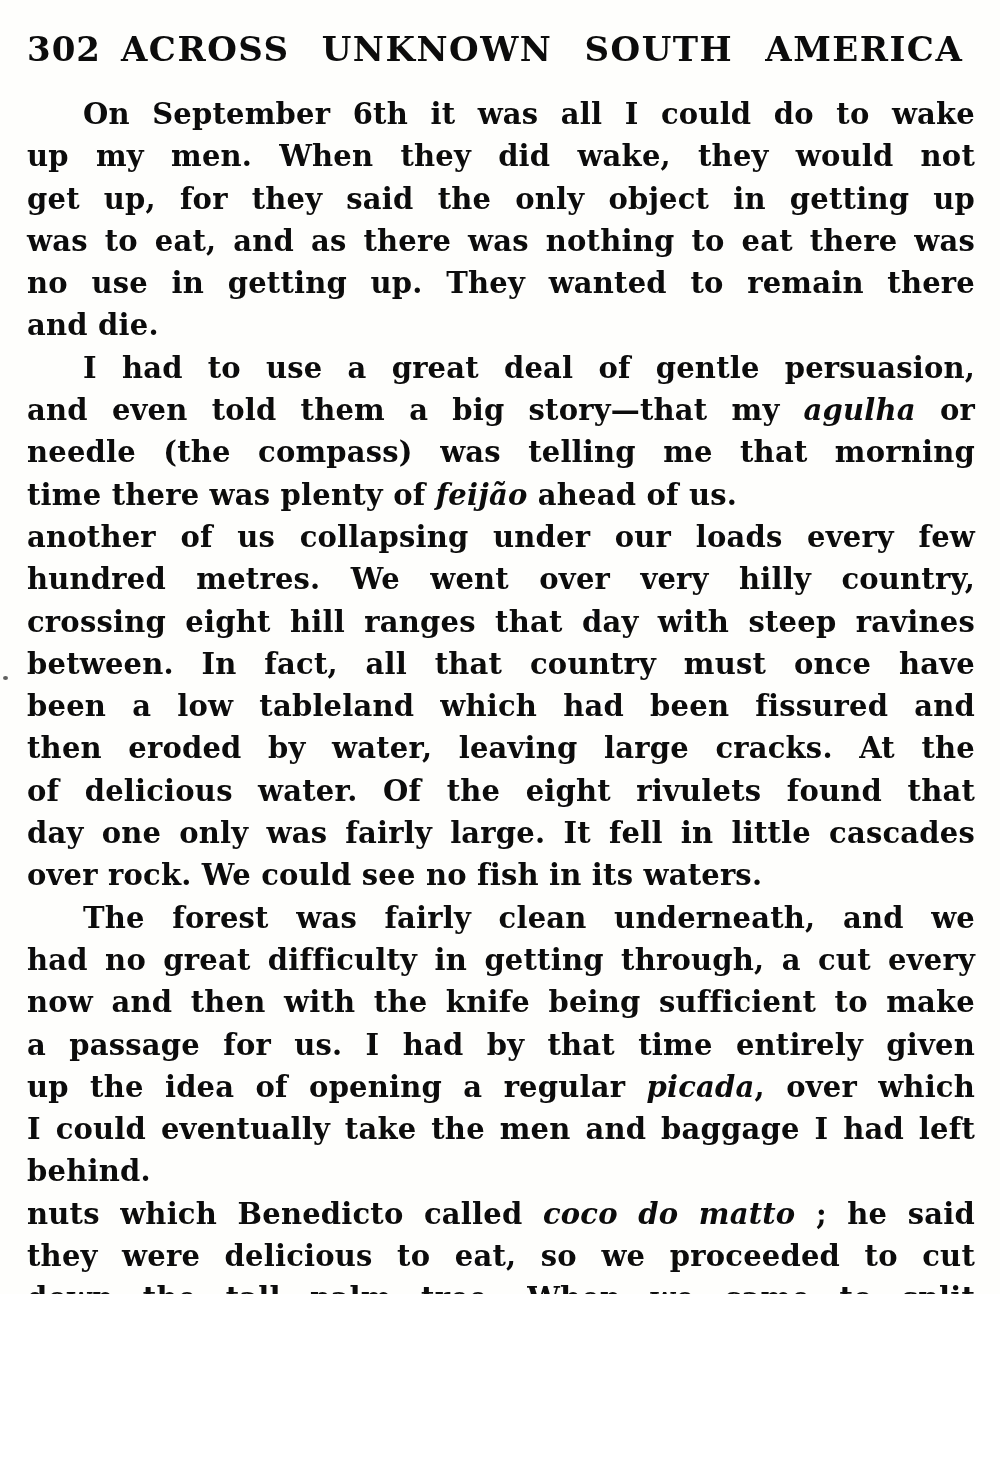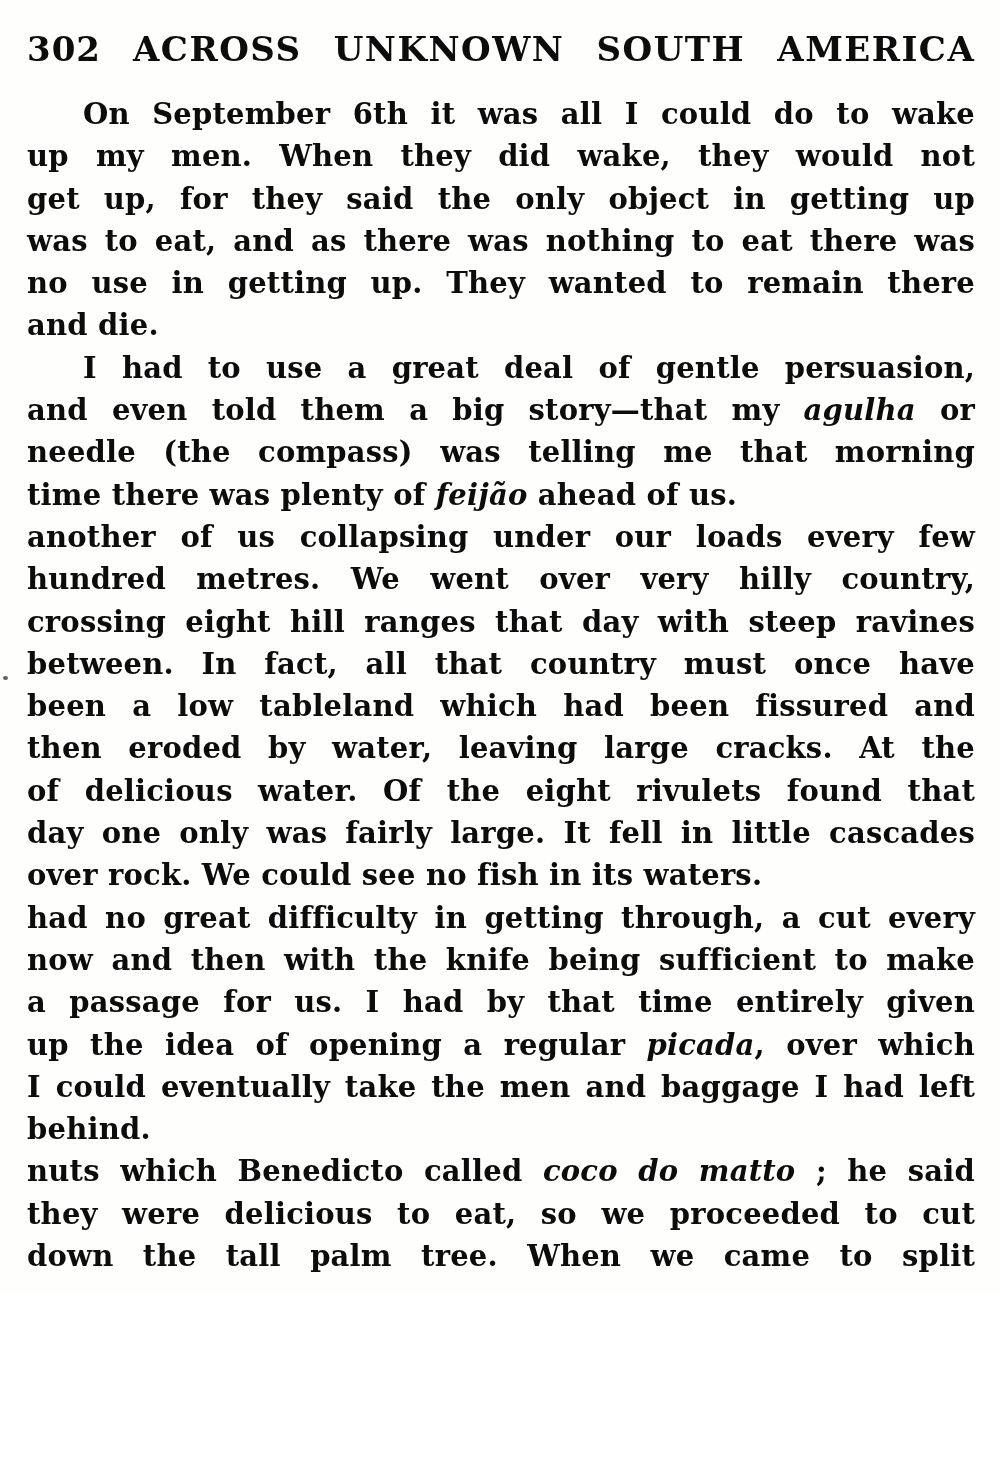--- a/index.html
+++ b/index.html
@@ -22,21 +22,21 @@
     margin: 28px 25px 0 27px;
     font-weight: 700;
     font-size: 34px;
     line-height: 42px;
     white-space: nowrap;
   }
   .page-number {
     letter-spacing: 1px;
   }
   .header-title {
-    margin-left: 32px;
+    margin-left: 20px;
     letter-spacing: 1.5px;
     word-spacing: 0.55em;
   }
   .text-block {
     margin: 23px 25px 0 27px;
     font-size: 29px;
     letter-spacing: 0.2px;
   }
   .line {
     line-height: 42.3px;
@@ -101,20 +101,21 @@
         <div class="line justify"><span class="seg">hundred metres. We went over very hilly country,</span></div>
         <div class="line justify"><span class="seg">crossing eight hill ranges that day with steep ravines</span></div>
         <div class="line justify"><span class="seg">between. In fact, all that country must once have</span></div>
         <div class="line justify"><span class="seg">been a low tableland which had been fissured and</span></div>
         <div class="line justify"><span class="seg">then eroded by water, leaving large cracks. At the</span></div>
         <div class="line justify"><span class="seg">of delicious water. Of the eight rivulets found that</span></div>
         <div class="line justify"><span class="seg">day one only was fairly large. It fell in little cascades</span></div>
         <div class="line"><span class="seg">over rock. We could see no fish in its waters.</span></div>
       </div>
       <div class="paragraph">
+        <div class="line indent justify"><span class="seg">The forest was fairly clean underneath, and we</span></div>
         <div class="line justify"><span class="seg">had no great difficulty in getting through, a cut every</span></div>
         <div class="line justify"><span class="seg">now and then with the knife being sufficient to make</span></div>
         <div class="line justify"><span class="seg">a passage for us. I had by that time entirely given</span></div>
         <div class="line justify"><span class="seg">up the idea of opening a regular </span><span class="seg italic">picada</span><span class="seg">, over which</span></div>
         <div class="line justify"><span class="seg">I could eventually take the men and baggage I had left</span></div>
         <div class="line"><span class="seg">behind.</span></div>
       </div>
       <div class="paragraph">
         <div class="line justify"><span class="seg">nuts which Benedicto called </span><span class="seg italic">coco do matto</span><span class="seg"> ; he said</span></div>
         <div class="line justify"><span class="seg">they were delicious to eat, so we proceeded to cut</span></div>

